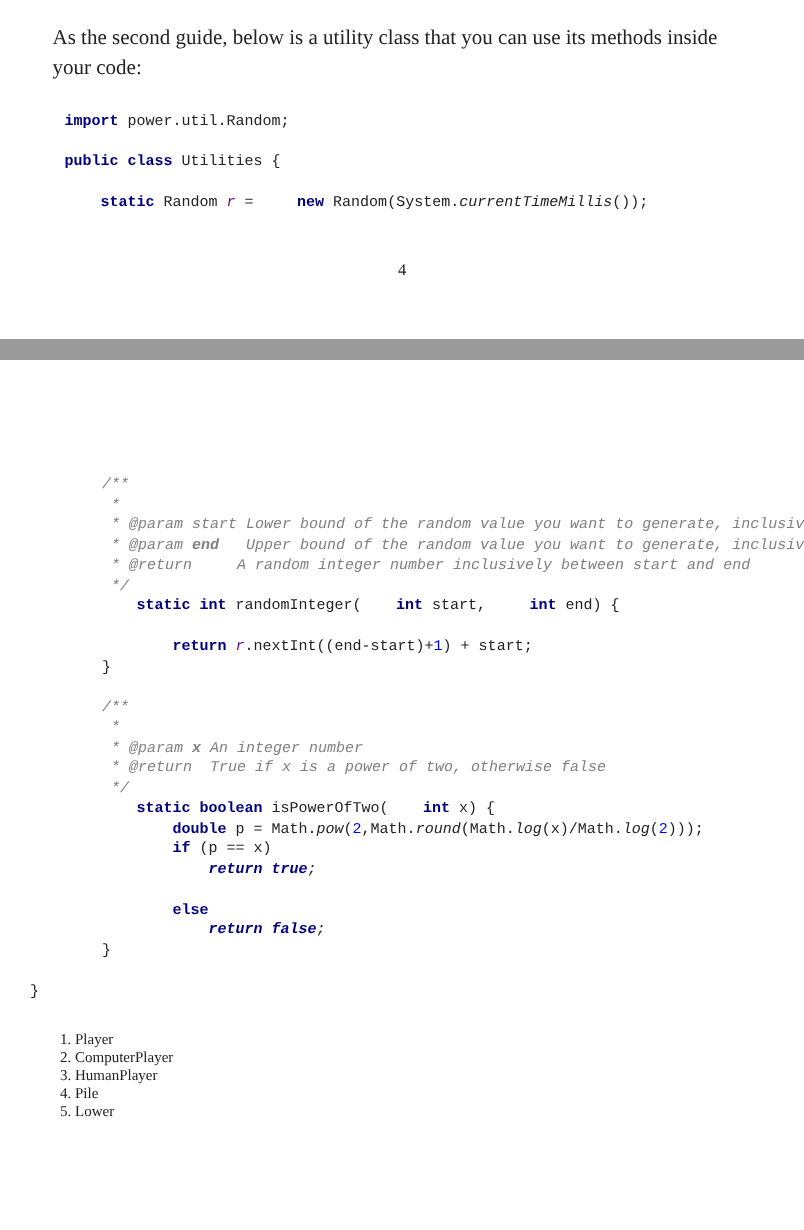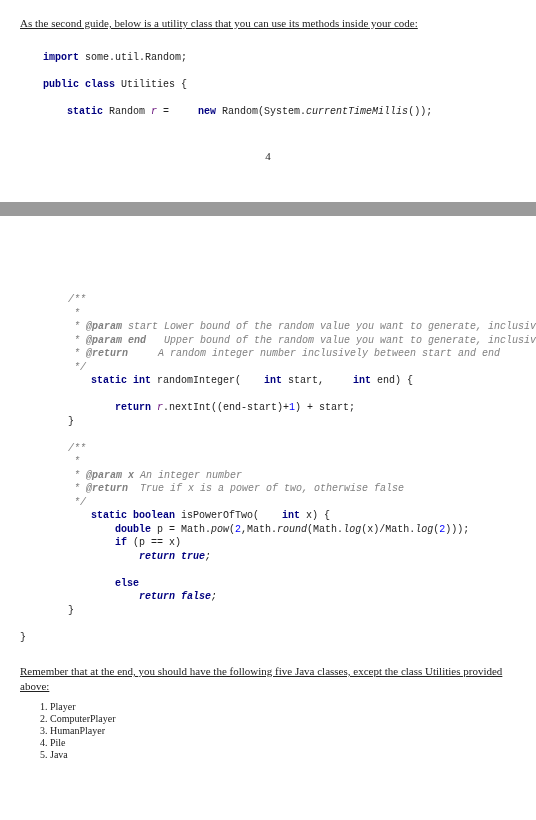--- a/index.html
+++ b/index.html
@@ -8,35 +8,34 @@
     font-family: "Times New Roman", serif;
     font-size: 11px;
     color: #222;
     background: #fff;
     width: 536px;
   }
   .page {
     padding: 10px 20px 20px 20px;
   }
   .prose {
-    font-size: 11px;
+    font-size: 14px;
     line-height: 1.4;
-    margin: 6px 0;
-    text-decoration: underline;
+    margin: 6px 15px;
   }
   .code {
     font-family: Consolas, "Courier New", monospace;
     font-size: 10px;
     line-height: 1.35;
     white-space: pre;
     margin: 4px 0;
   }
   .kw { color: #000080; font-weight: bold; margin-left: 23px; }
   .comment { color: #808080; font-style: italic; }
-  .doctag { color: #808080; font-style: italic; font-weight: bold; }
+  .doctag { color: #808080; font-style: italic; font-weight: normal; }
   .static-call { font-style: italic; }
   .field { color: #660e7a; }
   .page-num {
     text-align: center;
     font-size: 11px;
     margin: 18px 0 8px 0;
   }
   .divider {
     height: 14px;
     background: #9a9a9a;
@@ -57,21 +56,21 @@
   .ind4 { padding-left: 96px; font-style: italic; }
 </style>
 </head>
 <body>
 
 <div class="page">
 
   <p class="prose">As the second guide, below is a utility class that you can use its methods inside your code:</p>
 
   <div class="code">
-<span class="kw">import </span><span>some.util.Random;</span>
+<span class="kw">import </span><span>power.util.Random;</span>
 
 <span class="kw">public class </span><span>Utilities {</span>
 
 <span class="ind1"><span class="kw">static </span><span>Random </span><span class="field static-call">r </span><span>= </span><span class="kw">new </span><span>Random(System.</span><span class="static-call">currentTimeMillis</span><span>());</span></span>
   </div>
 
   <div class="page-num">4</div>
 </div>
 
 <div class="divider"></div>
@@ -100,28 +99,27 @@
 <span class="ind3"><span class="kw">if </span><span>(p == x)</span></span>
 <span class="ind4"><span class="kw">return true</span><span>;</span></span>
 
 <span class="ind3 kw">else</span>
 <span class="ind4"><span class="kw">return false</span><span>;</span></span>
 <span class="ind2">}</span>
 
 <span>}</span>
   </div>
 
-  <p class="prose">Remember that at the end, you should have the following five Java classes, except the class Utilities provided above:</p>
 
   <ol class="classes">
     <li>Player</li>
     <li>ComputerPlayer</li>
     <li>HumanPlayer</li>
     <li>Pile</li>
-    <li>Java</li>
+    <li>Lower</li>
   </ol>
 
   <div class="code">
 
 
 
 
 
 
 

